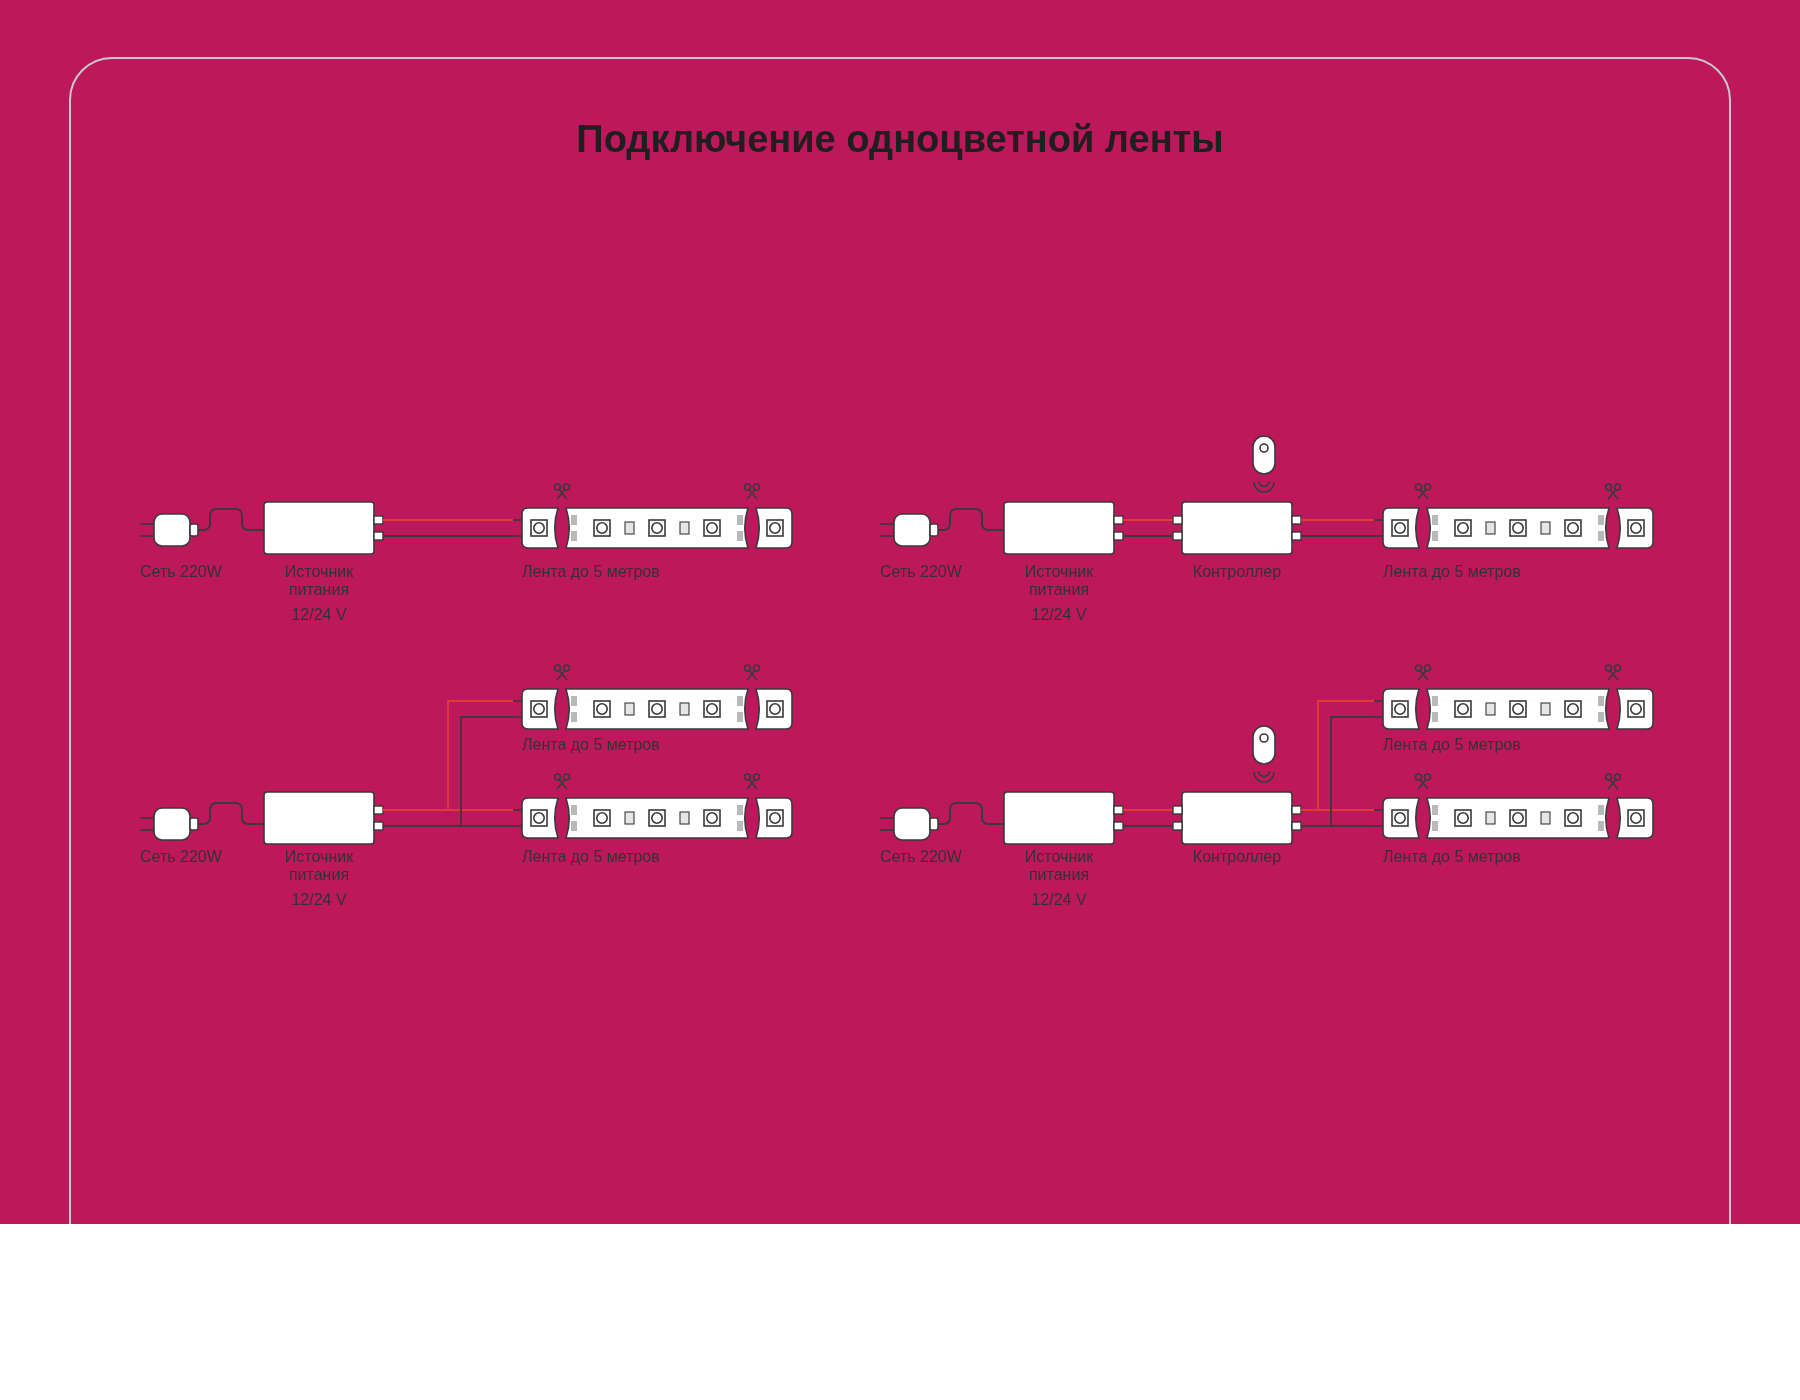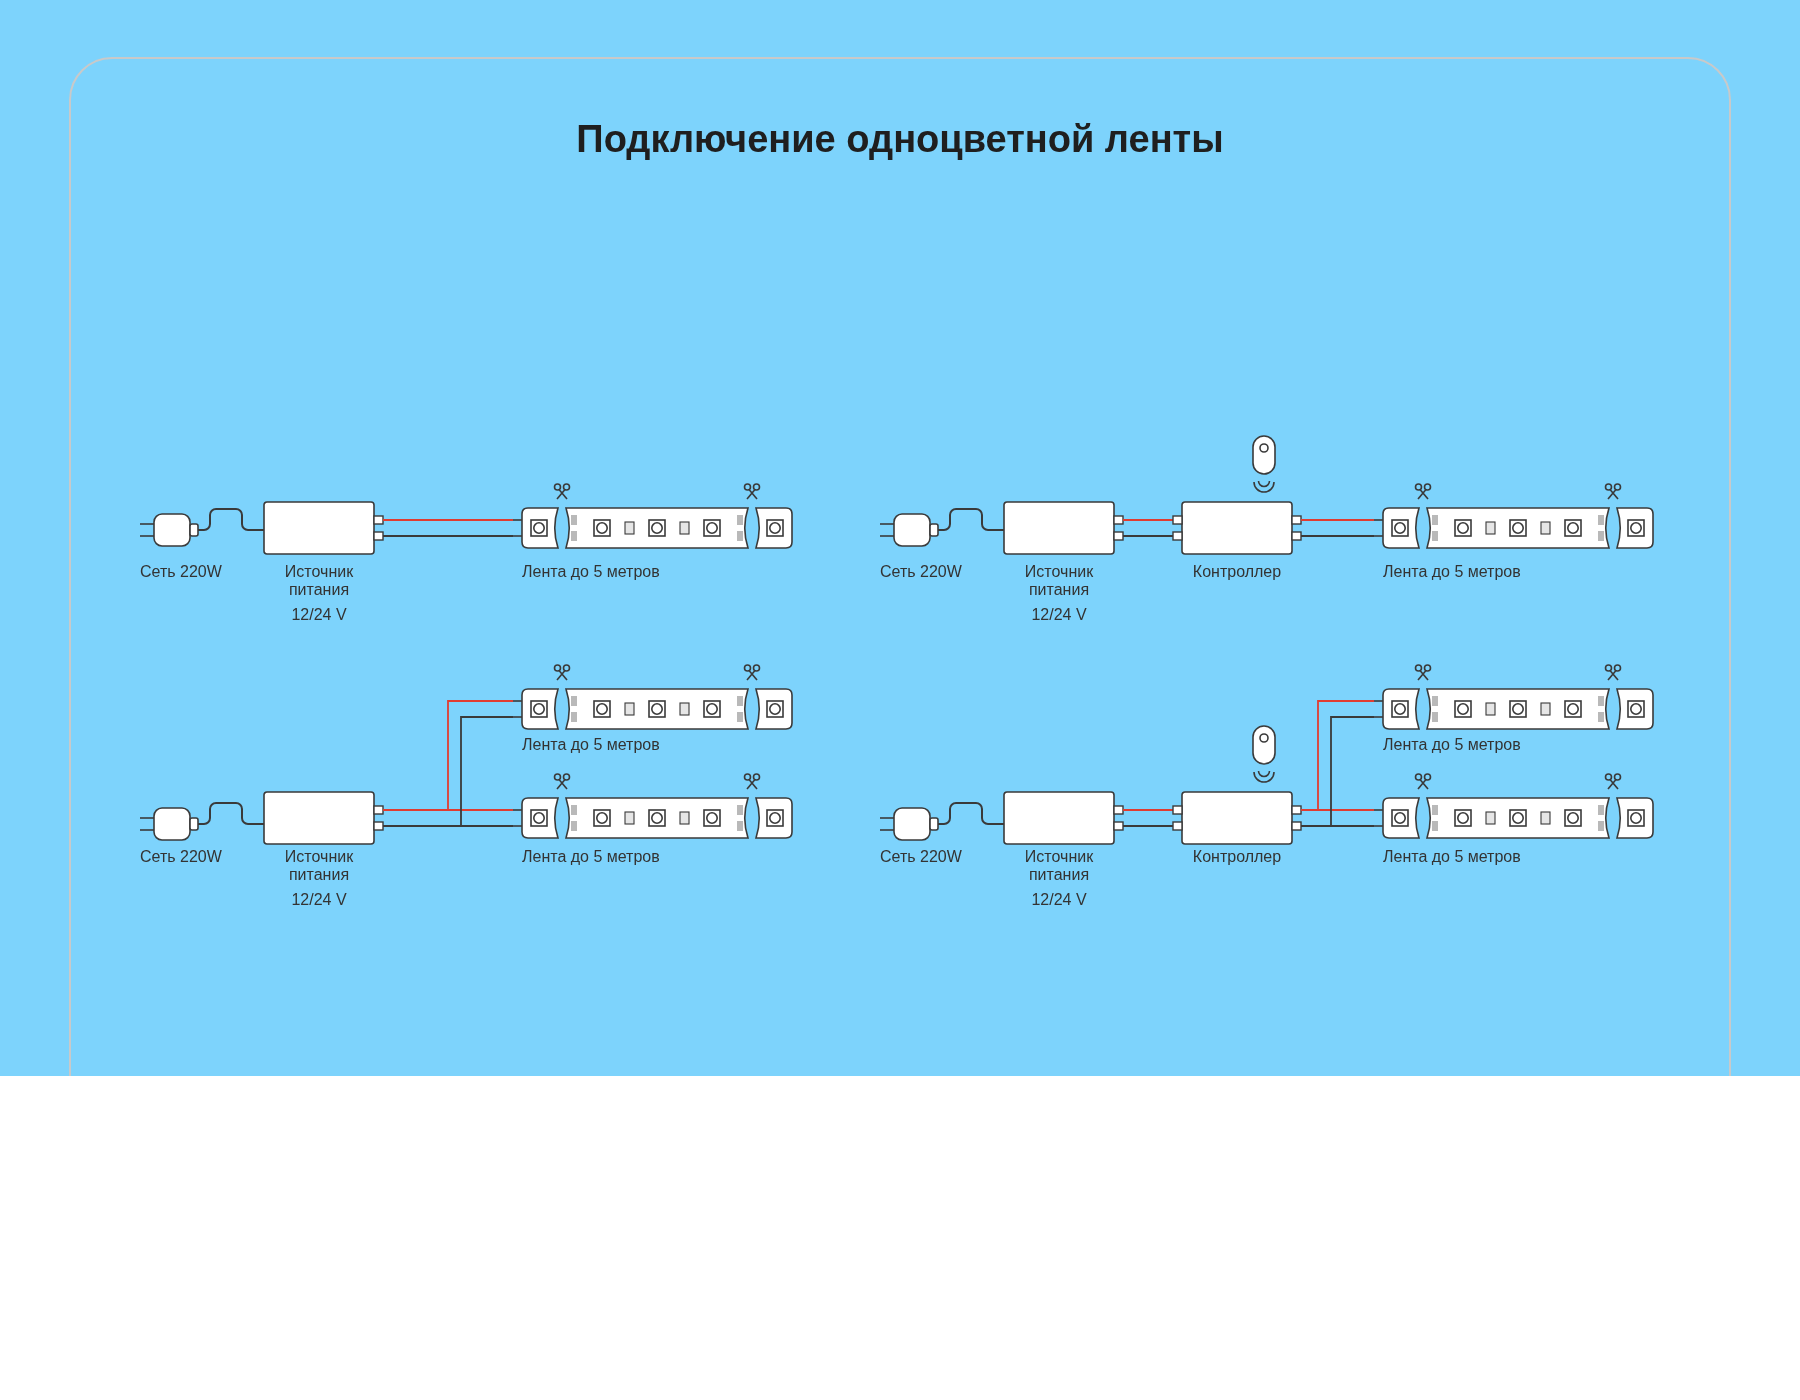--- a/index.html
+++ b/index.html
@@ -1,16 +1,16 @@
 <!DOCTYPE html>
 <html style="--outline: #3a3a3a; --wire-red: #e03c31; --wire-black: #3a3a3a; --frame-border: #c9c9c9; --text: #333333;"><head>
 <meta charset="utf-8">
 <style>
   html,body{margin:0;padding:0;background:#ffffff;}
-  .page{position:relative;width:1800px;height:1076px;background:#7dd3fc;overflow:hidden;}
+  .page{position:relative;width:1800px;height:1224px;background:#be185d;overflow:hidden;}
   svg{display:block;}
   .frame{fill:none;stroke:var(--frame-border,#c9c9c9);stroke-width:2;}
   .outline{fill:#ffffff;stroke:var(--outline,#3a3a3a);stroke-width:1.6;}
   .ln{fill:none;stroke:var(--outline,#3a3a3a);stroke-width:1.6;}
   .cable{fill:none;stroke:var(--outline,#3a3a3a);stroke-width:2;}
   .wire-red{fill:none;stroke:var(--wire-red,#e03c31);stroke-width:1.8;}
   .wire-black{fill:none;stroke:var(--wire-black,#3a3a3a);stroke-width:1.8;}
   .pad{fill:#b9b9b9;stroke:none;}
   .res{fill:#e6e6e6;stroke:var(--outline,#3a3a3a);stroke-width:1.1;}
   .stub{fill:#ffffff;stroke:var(--outline,#3a3a3a);stroke-width:1.4;}

